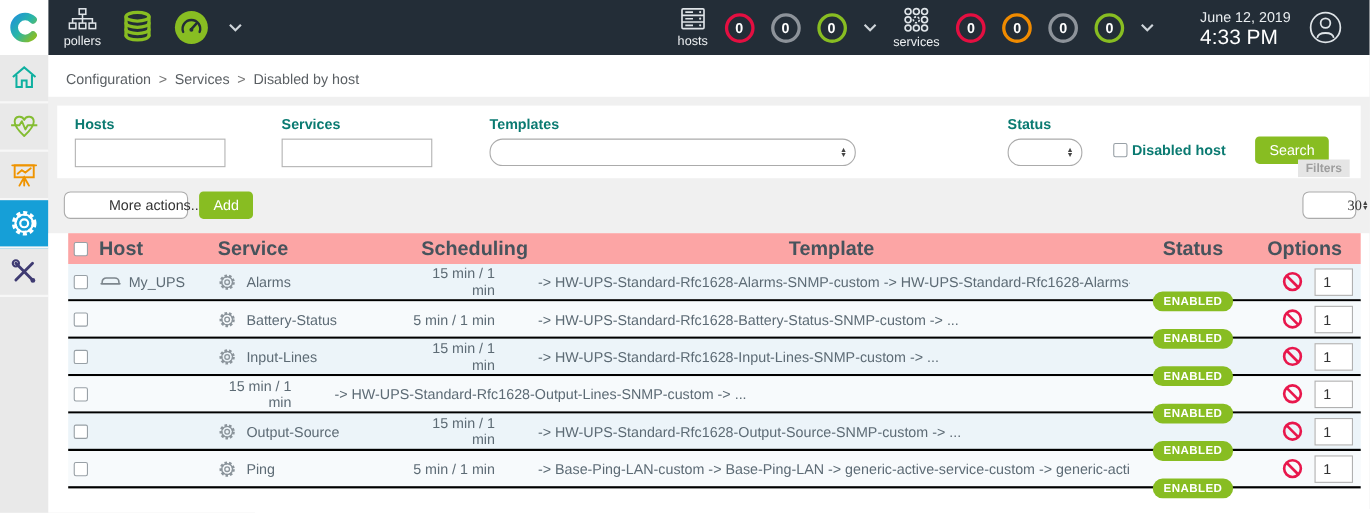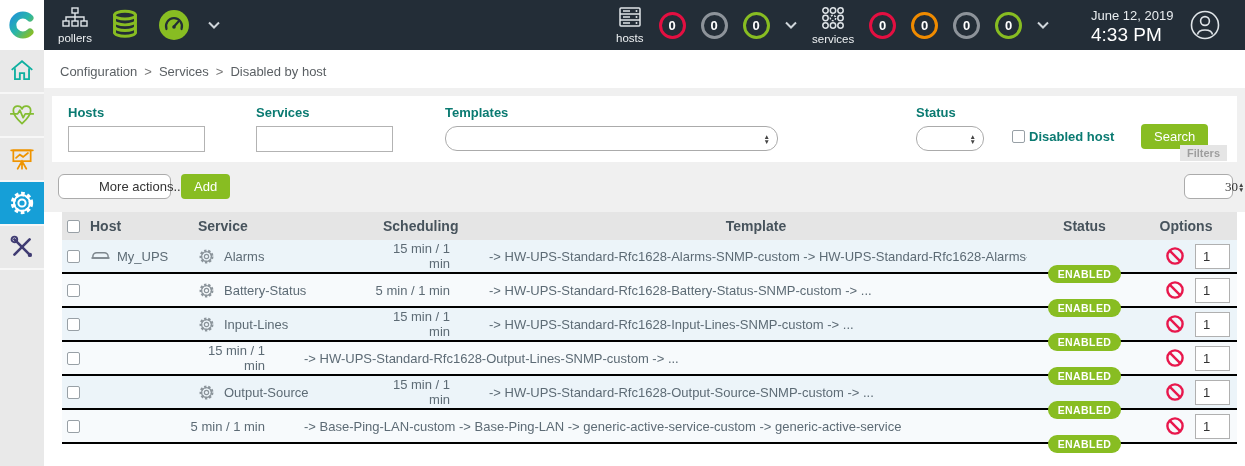--- a/index.html
+++ b/index.html
@@ -52,21 +52,21 @@
     font-size:11px; font-weight:bold; padding:2px 7px; cursor:pointer; }
 
   .actions-row { position:relative; height:50px; }
   .actions-left { position:absolute; left:14px; top:12px; display:flex; gap:10px; align-items:center; }
   .ma-select { width:113px; }
   .pagesize { position:absolute; right:12px; top:12px; width:43px;font-family:Liberation Serif, serif; }
 
   
   .table-section { background:#fff; padding:0 8px 0 18px; height:254px; }
   .thead, .trow { display:flex; align-items:center; }
-  .thead { height:28px; background:#e5e5e5; font-size:14px; font-weight:bold; color:#47535c; }
+  .thead { height:28px; background:#fca5a5; font-size:18px; font-weight:bold; color:#47535c; }
   .trow { height:34px; border-bottom:2px solid #000000; font-size:13px; color:#5d6b75; }
   .trow.odd { background:#ecf4f9; }
   .trow.even { background:#f7fafc; }
   .c-check { width:28px; display:flex; justify-content:flex-start; padding-left:5px; }
   .c-host { width:100px; display:flex; align-items:center; gap:6px; }
   .c-service { width:185px; display:flex; align-items:center; gap:9px; padding-left:8px; }
   .c-sched { width:110px; text-align:right; padding-right:35px; }
   .c-sched.hdr { text-align:left; padding:0 0 0 8px; }
   .c-template { flex:1; padding-left:4px; white-space:nowrap; overflow:hidden; }
   .c-template.hdr { text-align:center; padding:0; }
@@ -502,20 +502,28 @@
           </span>
     <span class="c-host">
       <svg class="host-ic" width="21" height="18" viewBox="0 0 22 18" style="visibility: hidden;">
         <g fill="none" stroke="#7d868d" stroke-width="1.5" stroke-linecap="round">
           <path d="M3 11 v-1.5 a4 4 0 0 1 4-4 h8 a4 4 0 0 1 4 4 V11 Z"></path>
           <path d="M2 11 H20"></path>
         </g>
       </svg>
       <span></span>
     </span>
+    <span class="c-service">
+      <svg width="17" height="17" viewBox="0 0 20 20">
+        <circle cx="10" cy="10" r="6.6" fill="none" stroke="#8b949b" stroke-width="3.2" stroke-dasharray="2.6 2"></circle>
+        <circle cx="10" cy="10" r="5.8" fill="none" stroke="#8b949b" stroke-width="1.4"></circle>
+        <circle cx="10" cy="10" r="2.5" fill="none" stroke="#8b949b" stroke-width="1.4"></circle>
+      </svg>
+      <span>Ping</span>
+    </span>
     <span class="c-sched">5 min / 1 min</span>
     <span class="c-template">-&gt; Base-Ping-LAN-custom -&gt; Base-Ping-LAN -&gt; generic-active-service-custom -&gt; generic-active-service</span>
     <span class="c-status">
             <span class="pill">ENABLED</span>
           </span>
     <span class="c-options">
       <svg width="20" height="20" viewBox="0 0 20 20">
         <circle cx="10" cy="10" r="7.6" fill="none" stroke="#e8174c" stroke-width="2.4"></circle>
         <path d="M4.9 4.9 L15.1 15.1" stroke="#e8174c" stroke-width="2.4"></path>
       </svg>

